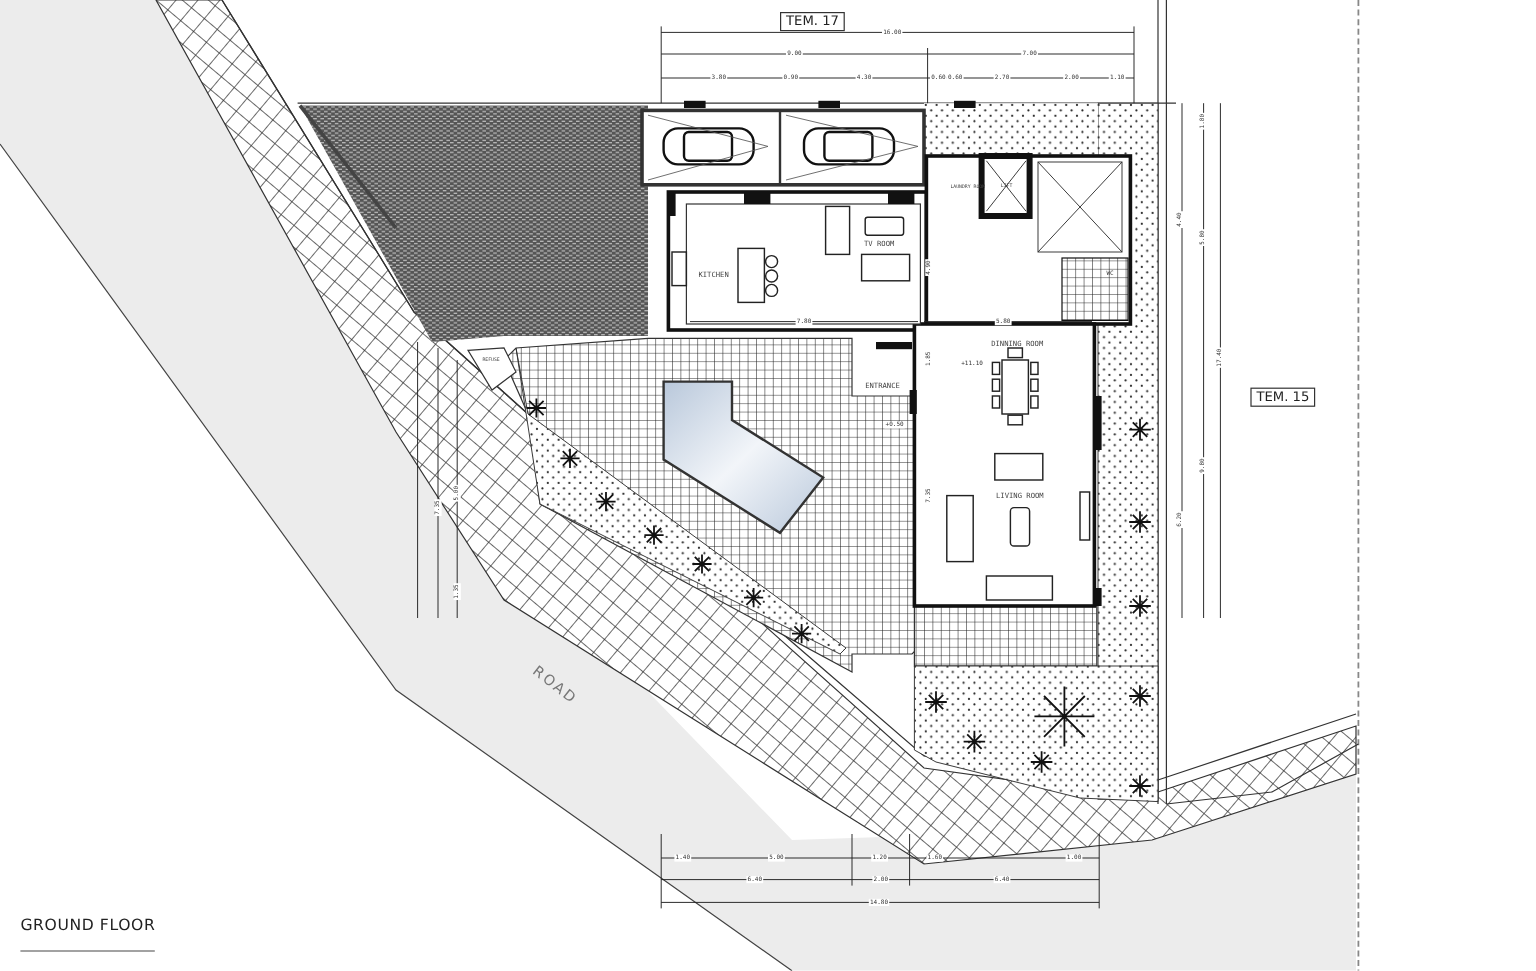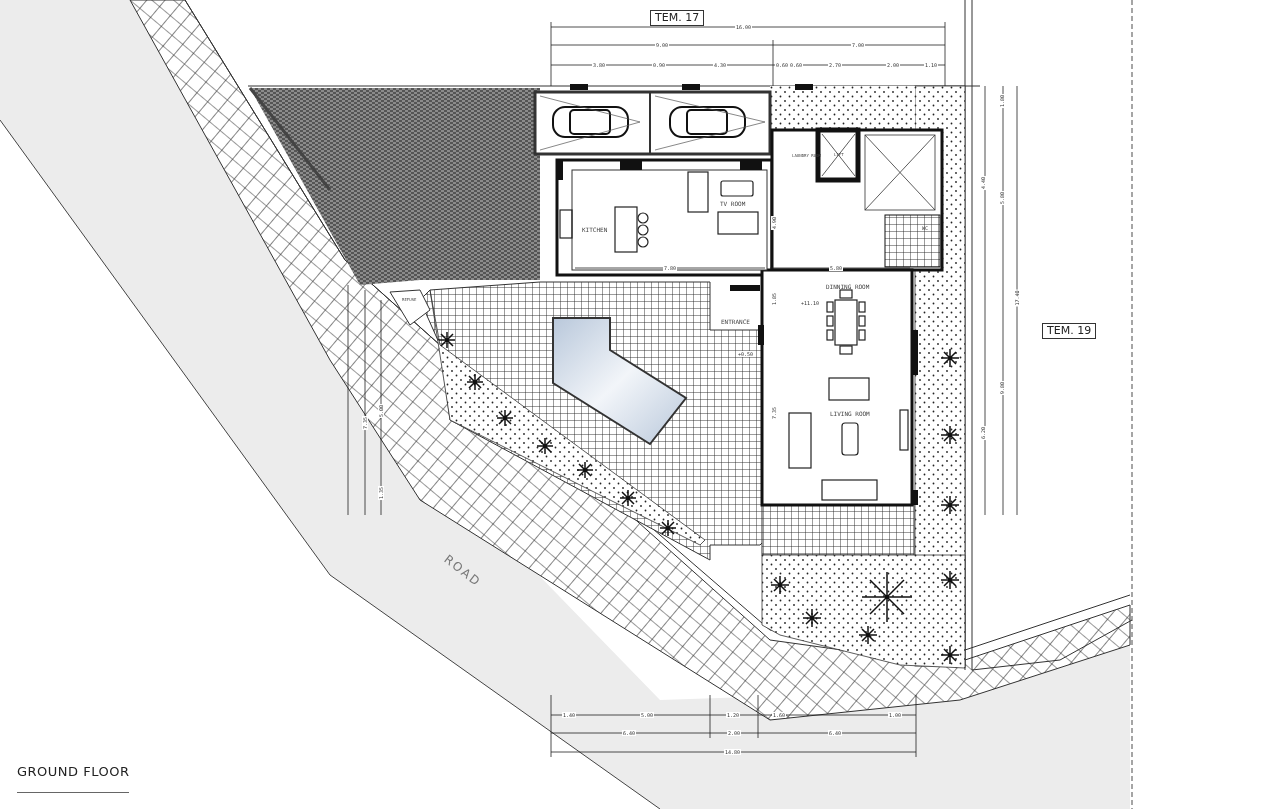--- a/index.html
+++ b/index.html
@@ -208,21 +208,21 @@
     <line x1="1017" y1="86" x2="1017" y2="515"></line>
     <line x1="348" y1="285" x2="348" y2="515"></line>
     <line x1="365" y1="290" x2="365" y2="515"></line>
     <line x1="381" y1="300" x2="381" y2="515"></line>
     <line x1="575" y1="268" x2="765" y2="268"></line>
     <line x1="770" y1="268" x2="910" y2="268"></line>
   </g>
 </svg>
 
 <div class="tag" style="left:650px;top:10px;">TEM. 17</div>
-<div class="tag" style="left:1042px;top:323px;">TEM. 19</div>
+<div class="tag" style="left:1042px;top:323px;">TEM. 15</div>
 
 <div class="lbl room" style="left:582px;top:226px;">KITCHEN</div>
 <div class="lbl room" style="left:720px;top:200px;">TV ROOM</div>
 <div class="lbl room" style="left:826px;top:283px;">DINNING ROOM</div>
 <div class="lbl room" style="left:830px;top:410px;">LIVING ROOM</div>
 <div class="lbl room" style="left:721px;top:318px;">ENTRANCE</div>
 <div class="lbl room" style="left:792px;top:153px;font-size:4px;">LAUNDRY ROOM</div>
 <div class="lbl room" style="left:834px;top:152px;font-size:4px;">LIFT</div>
 <div class="lbl room" style="left:922px;top:225px;font-size:5px;">WC</div>
 <div class="lbl room" style="left:402px;top:297px;font-size:4px;">REFUSE</div>

